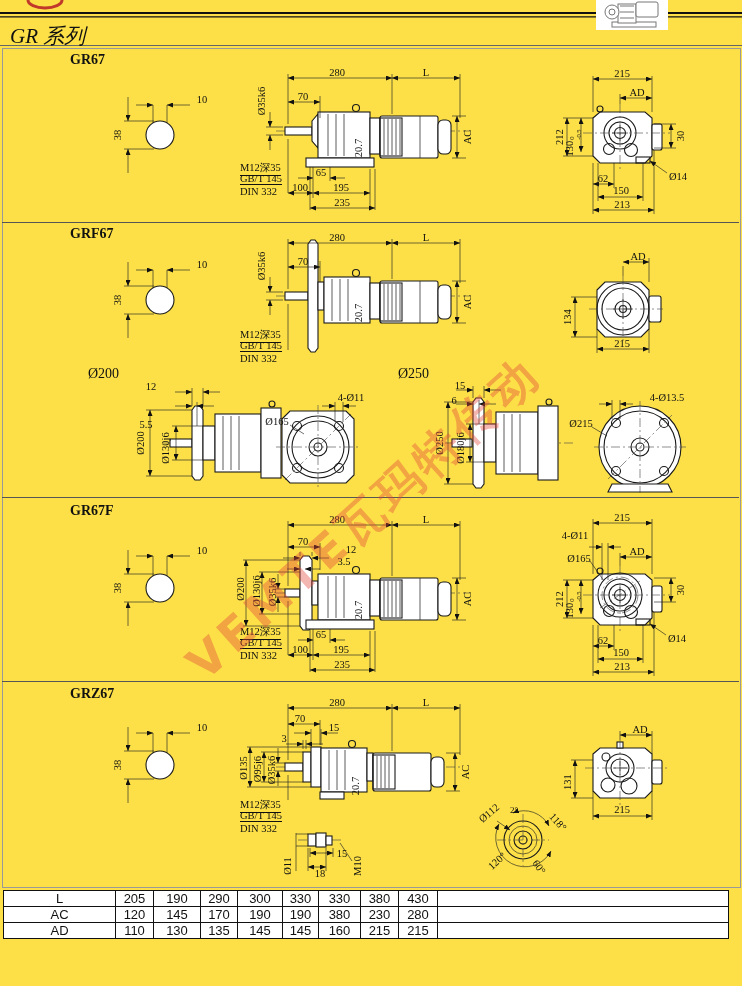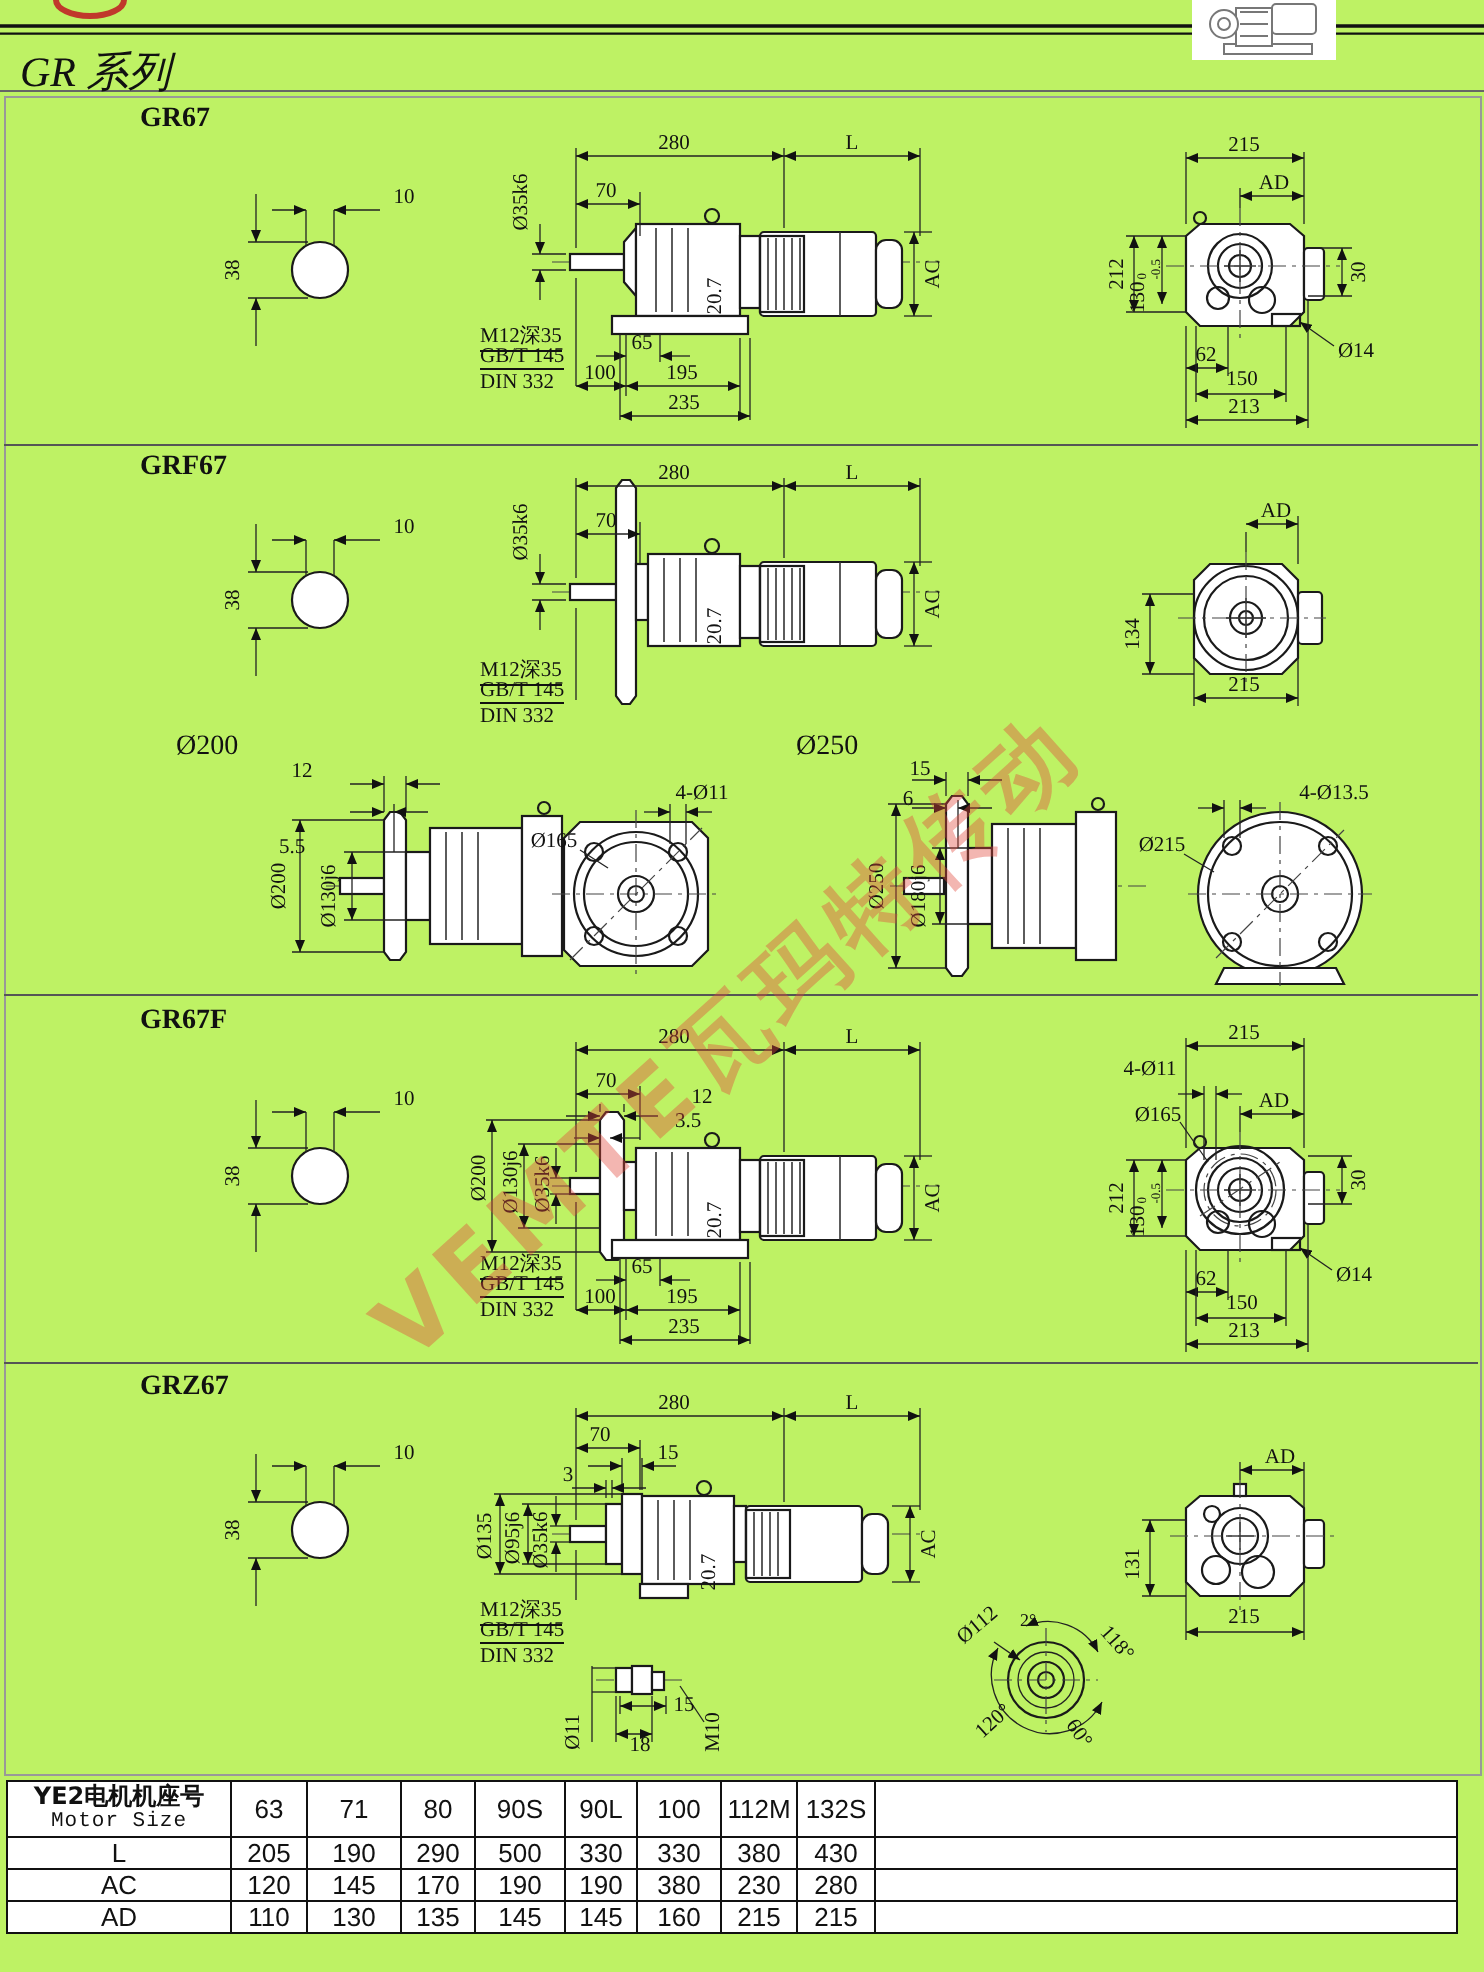--- a/index.html
+++ b/index.html
@@ -1,16 +1,16 @@
 <!DOCTYPE html>
 <html><head>
 <meta charset="utf-8">
 <style>
   html,body{margin:0;padding:0;background:#f2f2f2;}
-  .page{position:relative;width:742px;height:986px;background:#bef264;overflow:hidden;
+  .page{position:relative;width:742px;height:986px;background:#fde047;overflow:hidden;
         font-family:"Liberation Serif",serif;color:#111;}
   .abs{position:absolute;}
   svg{position:absolute;left:0;overflow:visible;}
   .o{stroke:#1a1a1a;fill:none;stroke-width:1.1;}
   .of{stroke:#1a1a1a;fill:#fff;stroke-width:1.1;}
   .t{stroke:#222;fill:none;stroke-width:.65;}
   .r{stroke:#333;fill:none;stroke-width:.8;}
   .c{stroke:#444;fill:none;stroke-width:.6;stroke-dasharray:9 3 2 3;}
   .dim{position:absolute;transform:translate(-50%,-50%);font:10.5px "Liberation Serif",serif;
        color:#111;white-space:nowrap;z-index:6;}
@@ -679,41 +679,26 @@
         <col style="width:47px">
         <col style="width:37px">
     <col style="width:45px">
         <col style="width:36px">
         <col style="width:42px">
         <col style="width:38px">
     <col style="width:39px">
         <col style="width:291px">
   </colgroup>
   <tbody>
-        <tr class="hd">
-    <td>
-            <span class="cn">YE2电机机座号</span>
-            <span class="en">Motor Size</span>
-          </td>
-    <td>63</td>
-    <td>71</td>
-    <td>80</td>
-    <td>90S</td>
-    <td>90L</td>
-    <td>100</td>
-    <td>112M</td>
-    <td>132S</td>
-    <td></td>
-  </tr>
   <tr class="dr">
     <td>L</td>
     <td>205</td>
     <td>190</td>
     <td>290</td>
-    <td>500</td>
+    <td>300</td>
     <td>330</td>
     <td>330</td>
     <td>380</td>
     <td>430</td>
     <td></td>
   </tr>
   <tr class="dr">
     <td>AC</td>
     <td>120</td>
     <td>145</td>

